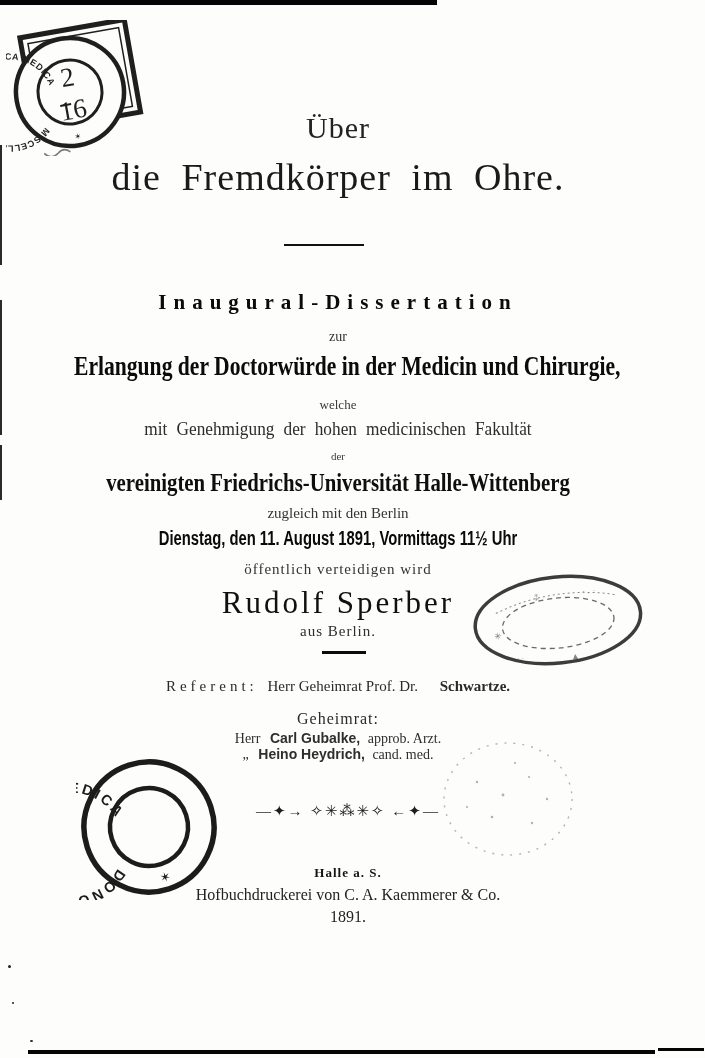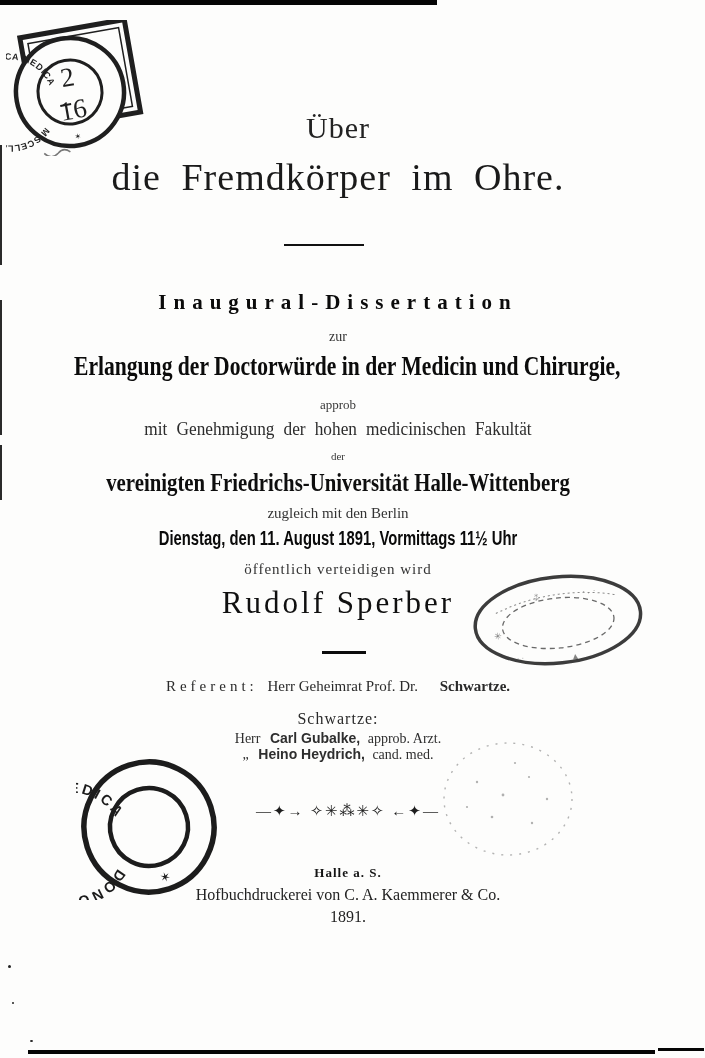--- a/index.html
+++ b/index.html
@@ -90,29 +90,30 @@
     </svg>
   </div>
 
   <div class="line ueber">Über</div>
   <div class="line main-title">die Fremdkörper im Ohre.</div>
   <div class="rule-1"></div>
 
   <div class="line inaugural">Inaugural-Dissertation</div>
   <div class="line zur">zur</div>
   <div class="line erlangung">Erlangung der Doctorwürde in der Medicin und Chirurgie,</div>
-  <div class="line welche">approb</div>
+  <div class="line welche">welche</div>
   <div class="line genehmigung">mit Genehmigung der hohen medicinischen Fakultät</div>
   <div class="line der">der</div>
   <div class="line universitaet">vereinigten Friedrichs-Universität Halle-Wittenberg</div>
   <div class="line thesen">zugleich mit den Berlin</div>
   <div class="line datum">Dienstag, den 11. August 1891, Vormittags 11½ Uhr</div>
   <div class="line oeffentlich">öffentlich verteidigen wird</div>
 
   <div class="line author-name">Rudolf Sperber</div>
+  <div class="line author-origin">aus Berlin.</div>
   <div class="rule-2"></div>
 
   <div class="stamp" style="left:467px; top:567px;">
     <svg width="182" height="108" viewBox="0 0 182 108">
       <g transform="rotate(-6 91 54)" fill="none" stroke="#1a1a1a">
         <ellipse cx="91" cy="53" rx="83" ry="43" stroke-width="3.5" opacity="0.85"></ellipse>
         <ellipse cx="91" cy="56" rx="56" ry="25" stroke-width="1.3" stroke-dasharray="5 4" opacity="0.65"></ellipse>
         <path d="M30,40 q60,-22 122,-6" stroke-width="1" stroke-dasharray="2 3" opacity="0.5"></path>
         <text x="26" y="66" font-size="9" fill="#222" stroke="none" opacity="0.6">✳</text>
         <text x="70" y="32" font-size="8" fill="#222" stroke="none" opacity="0.5">⁑</text>
@@ -122,21 +123,21 @@
       </g>
     </svg>
   </div>
 
   <div class="line referent">
     <span class="lbl">Referent:</span>
     <span class="txt">Herr Geheimrat Prof. Dr.</span>
     <span class="nm">Schwartze.</span>
   </div>
 
-  <div class="line opponenten">Schwartze:</div>
+  <div class="line opponenten">Geheimrat:</div>
   <div class="line opp opp-1">
     <span class="pre">Herr</span>
     <span class="nm">Carl Gubalke,</span>
     <span>approb. Arzt.</span>
   </div>
   <div class="line opp opp-2">
     <span class="pre">„</span>
     <span class="nm">Heino Heydrich,</span>
     <span>cand. med.</span>
   </div>

